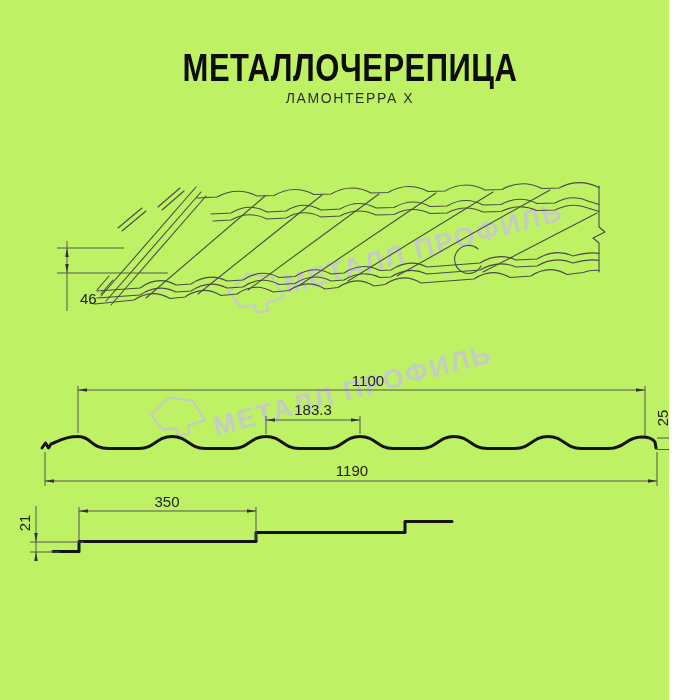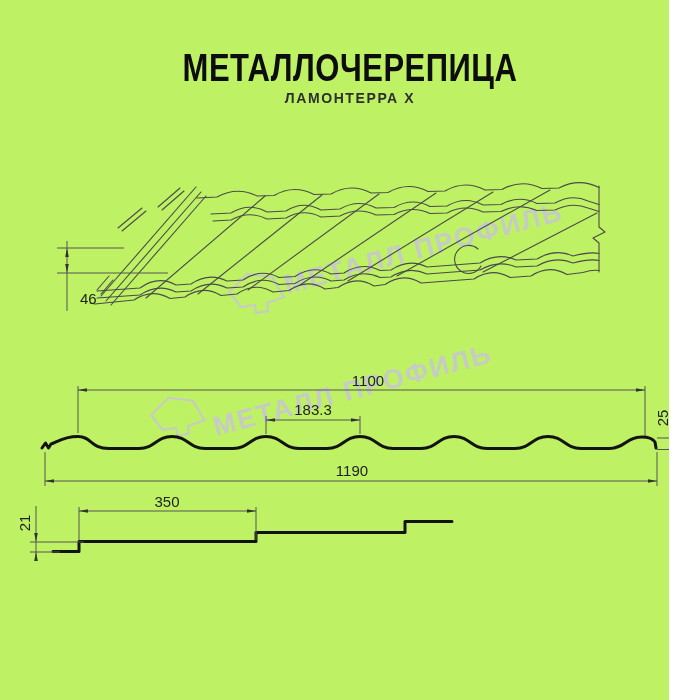--- a/index.html
+++ b/index.html
@@ -1,21 +1,21 @@
 <!DOCTYPE html>
 <html><head>
 <meta charset="utf-8">
 <style>
   html,body{margin:0;padding:0;background:#fff;}
   .page{position:relative;width:669px;height:700px;background:#bef264;overflow:hidden;
         font-family:"Liberation Sans",sans-serif;}
   .hdr{position:absolute;top:50px;left:0;width:700px;text-align:center;}
   .title{display:inline-block;margin:0;font-size:31px;font-weight:bold;color:#0d0d0d;
          letter-spacing:.5px;transform:scaleY(1.25);transform-origin:center;}
-  .subtitle{margin:4px 0 0 0;font-size:14px;font-weight:bold;color:#2e2e2e;letter-spacing:1.6px;}
+  .subtitle{margin:4px 0 0 0;font-size:14px;font-weight:normal;color:#2e2e2e;letter-spacing:1.6px;}
   svg text{font-family:"Liberation Sans",sans-serif;}
   .dimtxt{font-size:15px;fill:#222;}
   .thin{stroke:#555;stroke-width:1;fill:none;}
   .arr{fill:#333;stroke:none;}
   .draw{stroke:#4a4a4a;stroke-width:1.1;fill:none;stroke-linejoin:round;stroke-linecap:round;}
   .prof{stroke:#131313;stroke-width:3;fill:none;stroke-linejoin:round;stroke-linecap:round;}
   .wmtxt{font-size:27px;font-weight:bold;letter-spacing:2px;}
   .wm{opacity:.95;}
 </style>
 </head>

